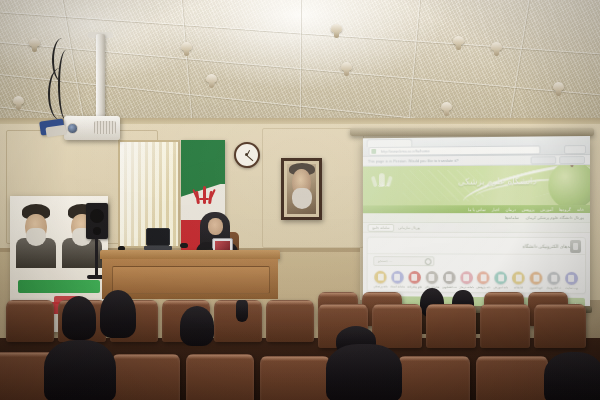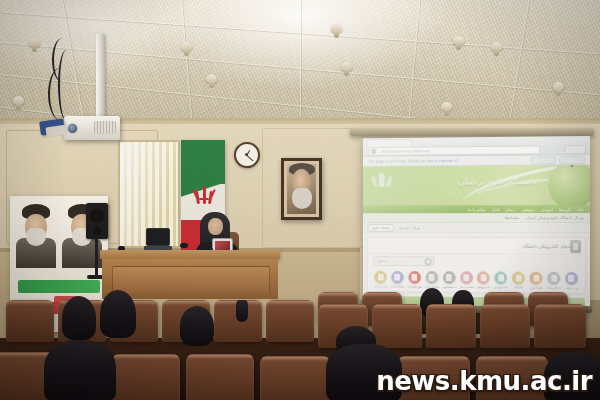--- a/index.html
+++ b/index.html
@@ -773,15 +773,14 @@
         <div class="top"></div>
         <div class="speck"></div>
       </div>
   </div>
   <div class="attendee" style="left:44px;top:340px;width:72px;height:62px;border-radius:44% 44% 10px 10px;"></div>
   <div class="attendee" style="left:326px;top:344px;width:76px;height:58px;border-radius:42% 42% 10px 10px;"></div>
   <div class="attendee" style="left:544px;top:352px;width:60px;height:52px;border-radius:44% 44% 10px 10px;"></div>
 
   <div id="grade" class="abs"></div>
   <div id="warm" class="abs"></div>
-  <div id="wm" class="abs">news.kmu.ac.ir</div>
 
 </div>
 
 </body></html>

